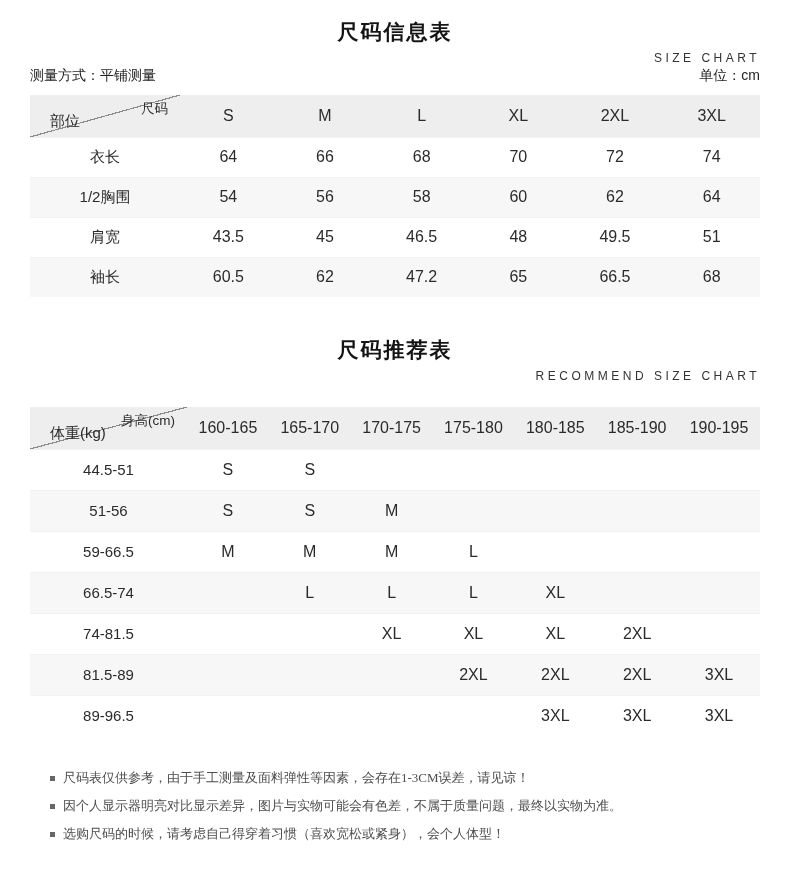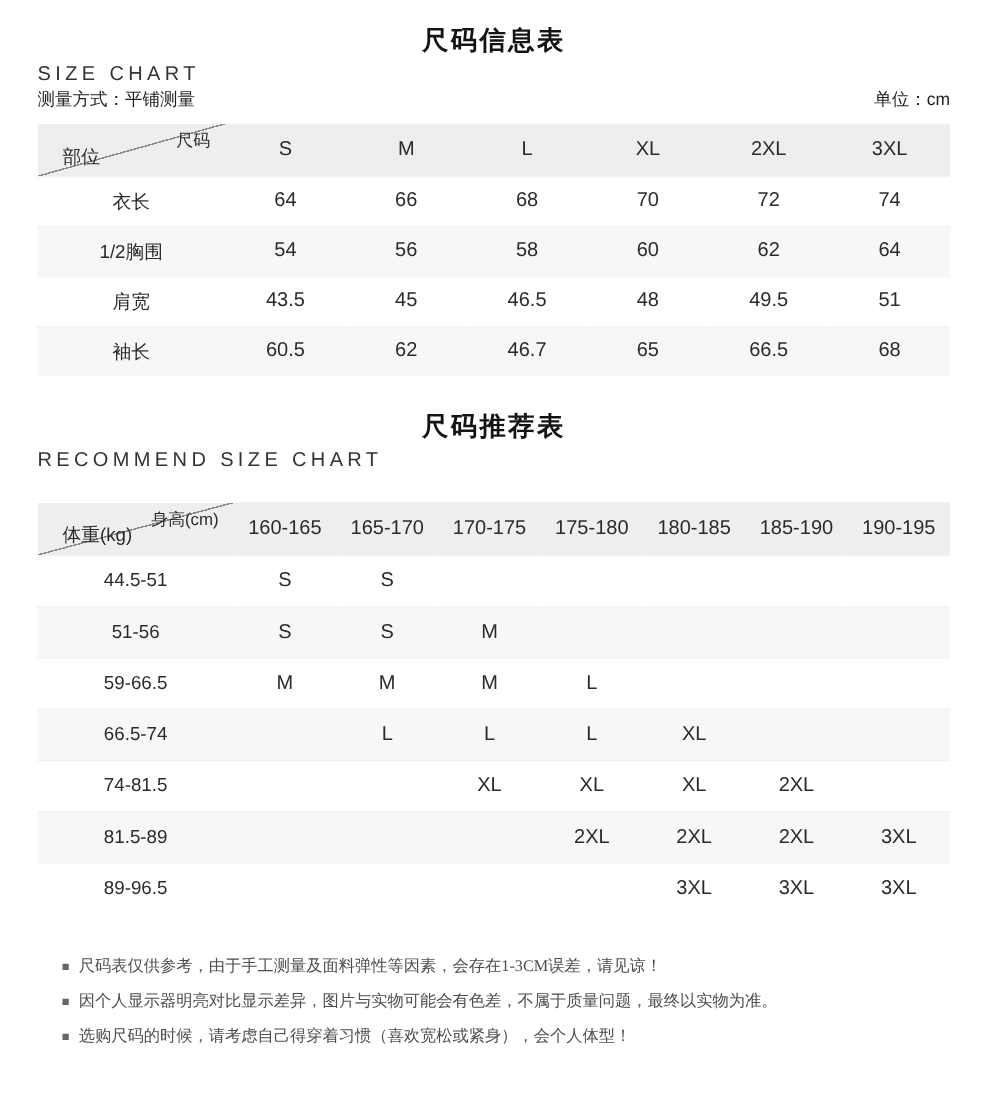--- a/index.html
+++ b/index.html
@@ -15,22 +15,22 @@
 
   .section-title {
     text-align: center;
     font-size: 21px;
     font-weight: 700;
     letter-spacing: 2px;
     color: #141414;
     margin: 0;
   }
   .section-subtitle {
-    text-align: left;
-    font-size: 16px;
+    text-align: right;
+    font-size: 12px;
     letter-spacing: 3.5px;
     color: #333333;
     margin-top: 5px;
   }
 
   .meta-row {
     display: flex;
     justify-content: space-between;
     font-size: 14px;
     color: #1f1f1f;
@@ -78,21 +78,21 @@
   }
   .corner .c-top {
     position: absolute; top: 5px; right: 12px;
     font-size: 13.5px; color: #2b2b2b;
   }
   .corner .c-bottom {
     position: absolute; bottom: 6px; left: 20px;
     font-size: 15px; color: #2b2b2b;
   }
 
-  .section2 { margin-top: 26px; }
+  .section2 { margin-top: 39px; }
   .t1 { margin-top: 0; }
   .t2 { margin-top: 24px; }
 
   .notes {
     list-style: none;
     margin: 28px 0 0;
     padding: 0 0 0 20px;
   }
   .note {
     display: flex;
@@ -161,21 +161,21 @@
             <td>45</td>
             <td>46.5</td>
             <td>48</td>
             <td>49.5</td>
             <td>51</td>
           </tr>
           <tr>
             <th class="rowlabel">袖长</th>
             <td>60.5</td>
             <td>62</td>
-            <td>46.7</td>
+            <td>47.2</td>
             <td>65</td>
             <td>66.5</td>
             <td>68</td>
           </tr>
         </tbody>
       </table>
   </div>
 
   <div class="section section2">
     <h1 class="section-title">尺码推荐表</h1>

